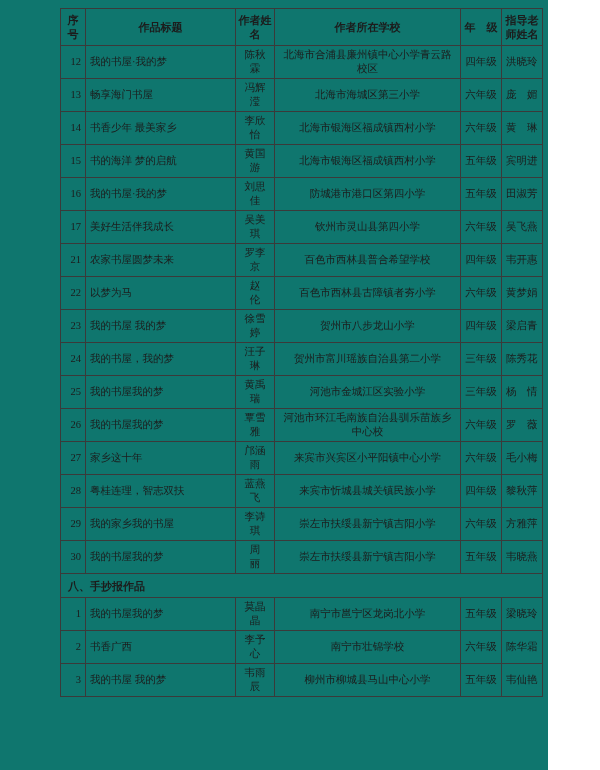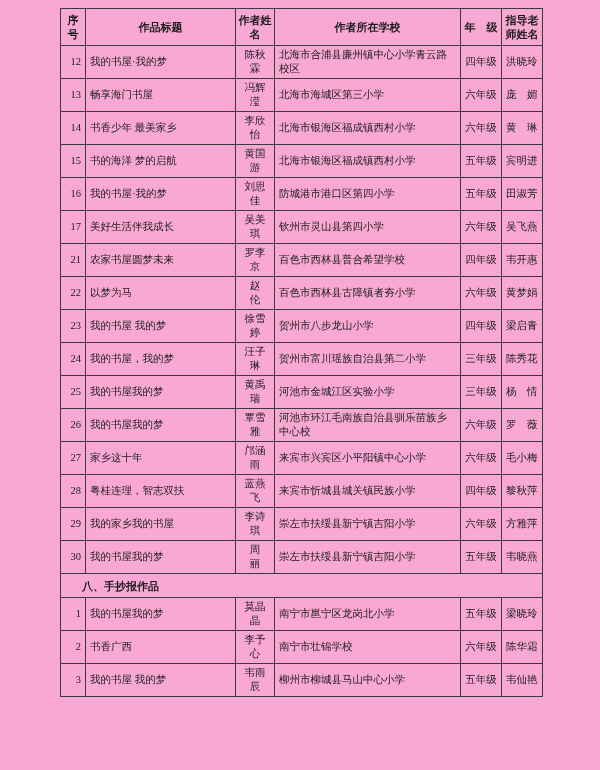--- a/index.html
+++ b/index.html
@@ -9,23 +9,23 @@
     width: 600px;
     height: 770px;
     overflow: hidden;
   }
   body {
     font-family: "Liberation Serif", "DejaVu Serif", serif;
     color: #1c1c1c;
   }
   .page {
     position: relative;
-    width: 600px;
+    width: 548px;
     height: 770px;
-    background: #f9a8d4;
+    background: #0f766e;
   }
   table.doc-table {
     position: absolute;
     left: 60px;
     top: 8px;
     width: 482px;
     border-collapse: collapse;
     table-layout: fixed;
   }
   table.doc-table th,
@@ -41,28 +41,28 @@
   table.doc-table th {
     font-weight: bold;
     text-align: center;
     font-size: 11px;
     height: 32px;
     padding: 2px 2px;
   }
   td.c-no    { text-align: right; }
   td.c-title { text-align: left; padding-left: 7px; }
   td.c-author{ text-align: center; padding-left: 2px; padding-right: 2px; }
-  td.c-school{ text-align: left; font-size: 10px; padding-left: 6px; padding-right: 2px; }
+  td.c-school{ text-align: center; font-size: 10px; padding-left: 6px; padding-right: 2px; }
   td.c-grade { text-align: center; padding-left: 2px; padding-right: 2px; }
   td.c-teacher{ text-align: left; padding-left: 2px; padding-right: 2px; }
   tr.data-row td { height: 19px; }
   tr.section-row td {
     text-align: left;
     font-weight: bold;
-    padding-left: 21px;
+    padding-left: 7px;
     height: 19px;
     font-size: 11px;
   }
 </style>
 </head>
 <body>
 
 <div class="page">
   <table class="doc-table">
     <colgroup>

